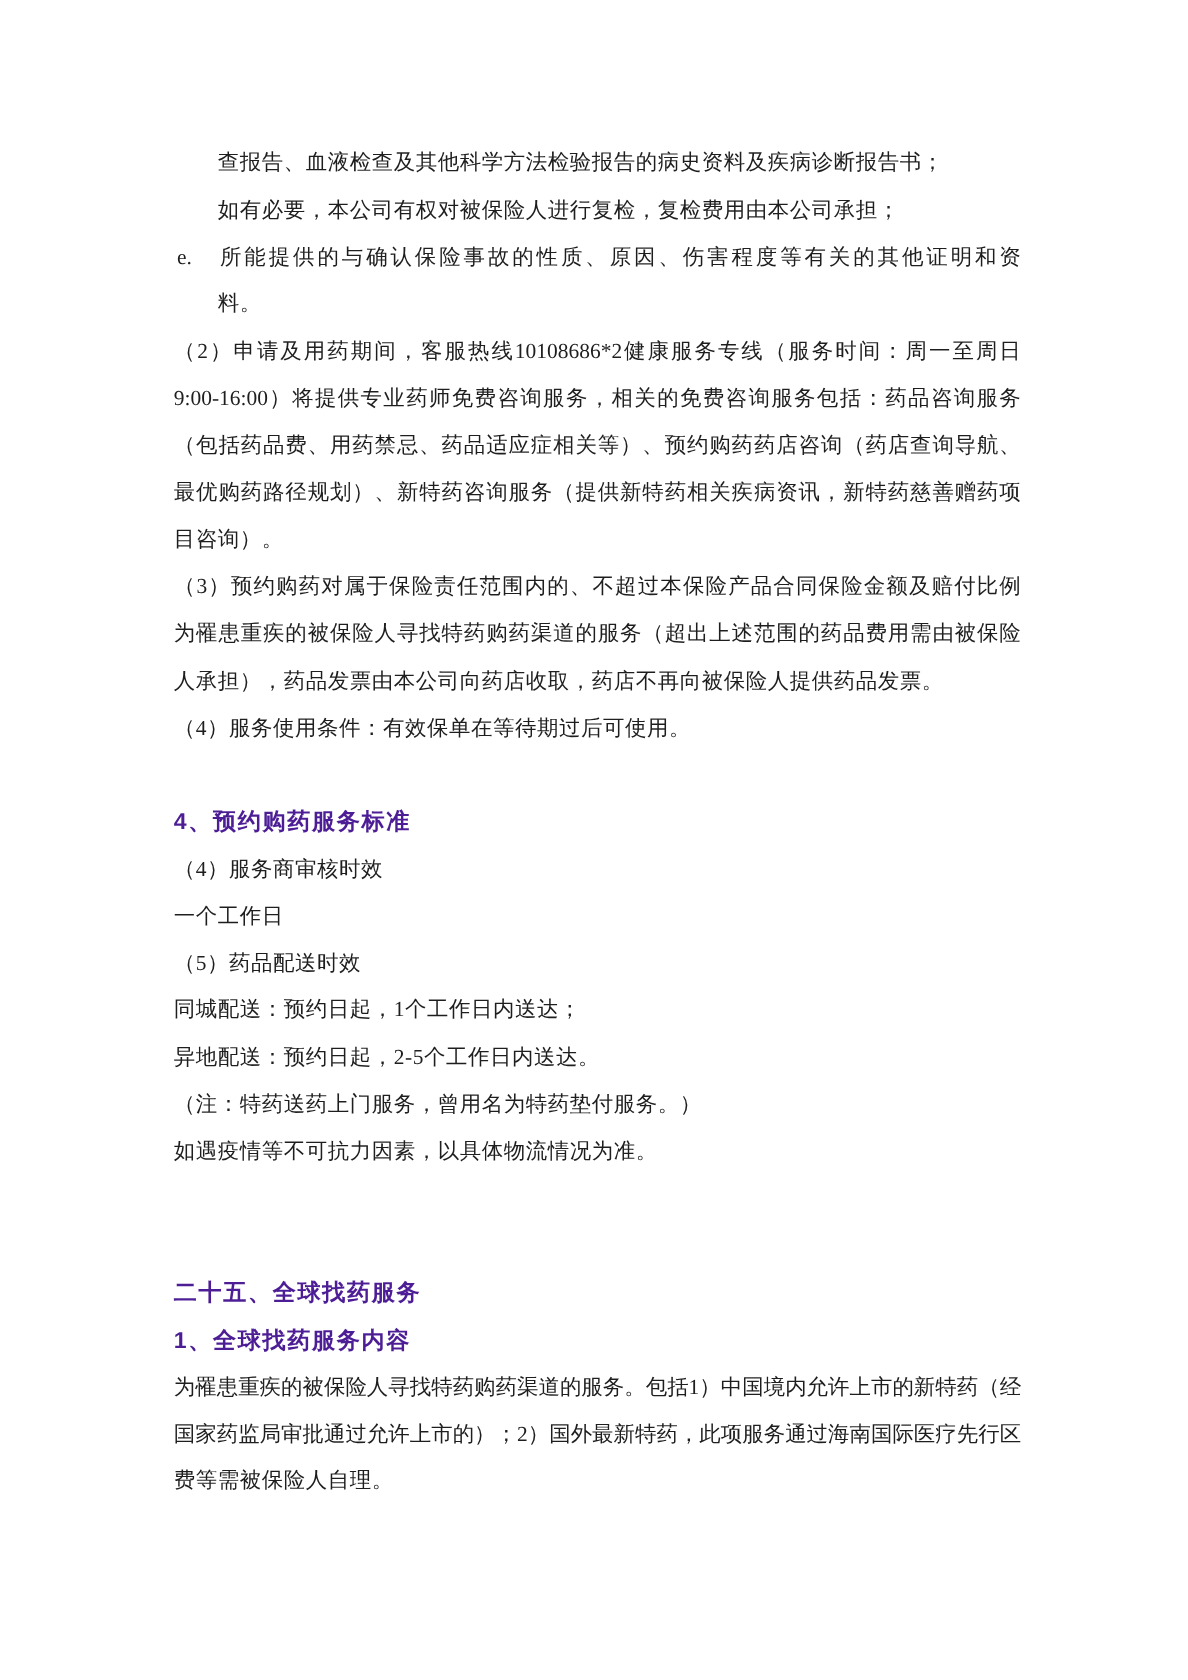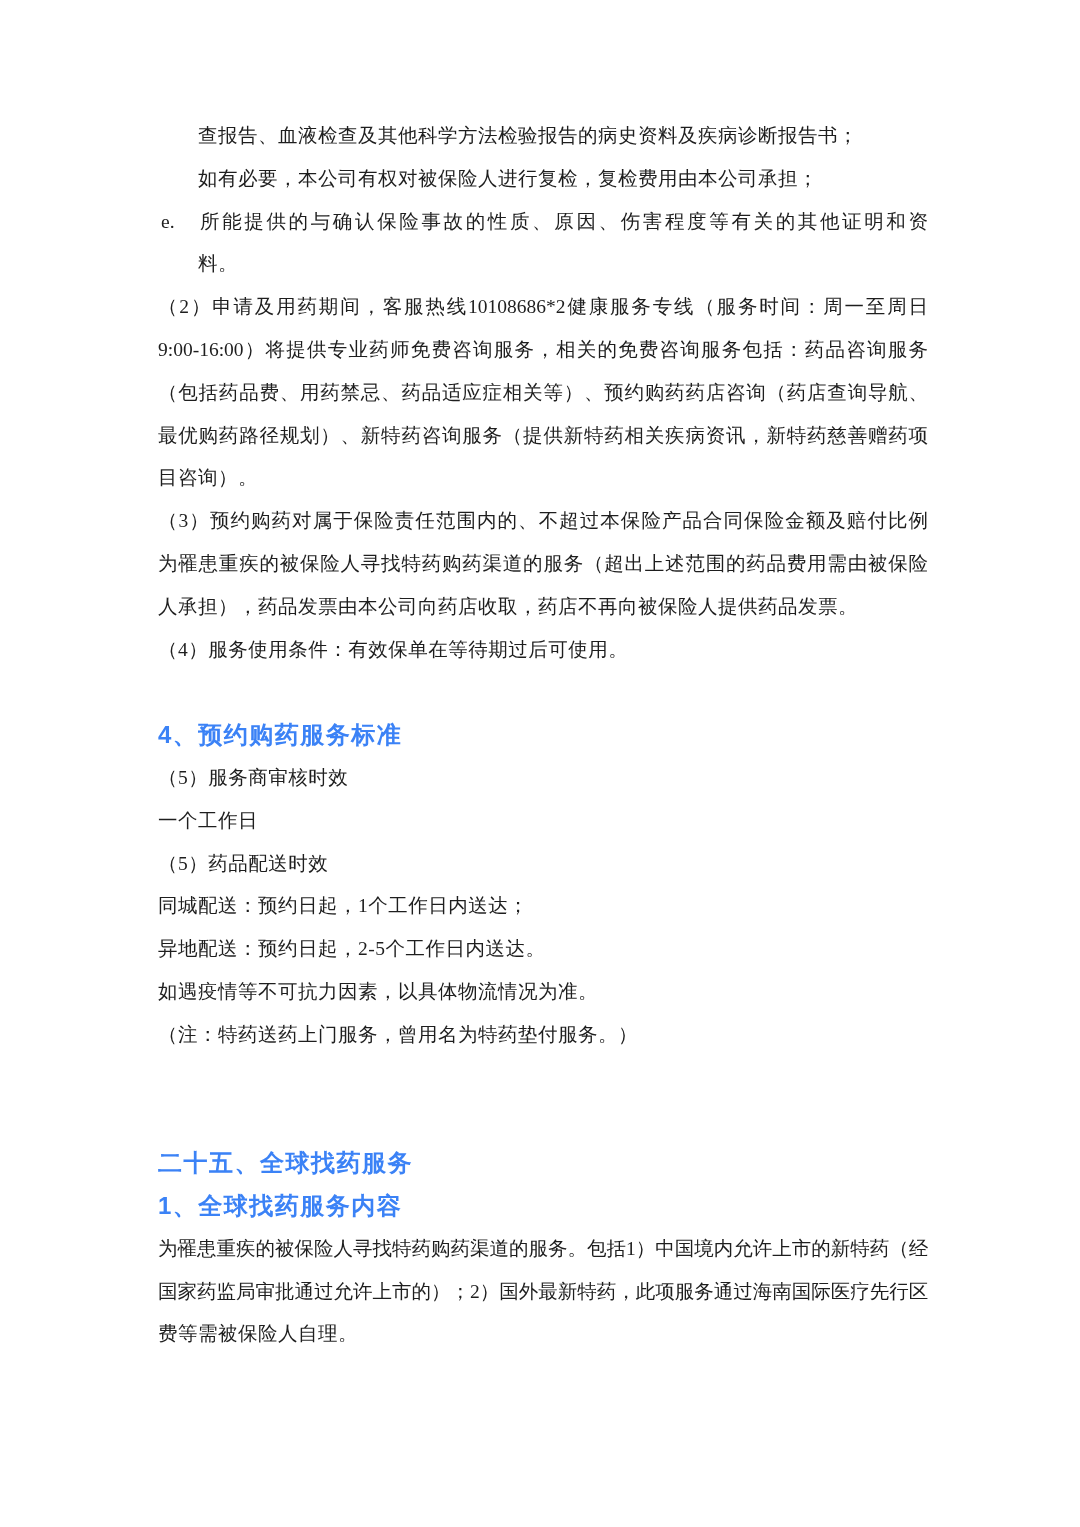--- a/index.html
+++ b/index.html
@@ -12,21 +12,21 @@
     width: 1080px;
     height: 1527px;
     background: #ffffff;
     overflow: hidden;
     font-family: "Liberation Serif", "DejaVu Serif", serif;
     color: #1e1e1e;
   }
   .content {
     position: absolute;
     left: 158px;
-    top: 115px;
+    top: 128px;
     width: 770px;
   }
   .line {
     height: 42.8px;
     line-height: 42.8px;
     font-size: 19.5px;
     white-space: nowrap;
     letter-spacing: 0.5px;
   }
   .line.blank {
@@ -45,23 +45,23 @@
     padding-left: 42px;
   }
   .line.list .marker {
     position: absolute;
     left: 3px;
     top: 0;
   }
   .line.heading {
     font-family: "Liberation Sans", "DejaVu Sans", sans-serif;
     font-weight: bold;
-    font-size: 24px;
+    font-size: 21px;
     letter-spacing: 1.5px;
-    color: #3b82f6;
+    color: #4c1d95;
   }
 </style>
 </head>
 <body>
 
 <div class="page">
   <div class="content" id="doc-body">
       <div class="line indent"><span class="text">查报告、血液检查及其他科学方法检验报告的病史资料及疾病诊断报告书；</span></div>
       <div class="line indent"><span class="text">如有必要，本公司有权对被保险人进行复检，复检费用由本公司承担；</span></div>
       <div class="line list justify"><span class="marker">e.</span><span class="text">所能提供的与确认保险事故的性质、原因、伤害程度等有关的其他证明和资</span></div>
@@ -70,27 +70,27 @@
       <div class="line body justify"><span class="text">9:00-16:00）将提供专业药师免费咨询服务，相关的免费咨询服务包括：药品咨询服务</span></div>
       <div class="line body justify"><span class="text">（包括药品费、用药禁忌、药品适应症相关等）、预约购药药店咨询（药店查询导航、</span></div>
       <div class="line body justify"><span class="text">最优购药路径规划）、新特药咨询服务（提供新特药相关疾病资讯，新特药慈善赠药项</span></div>
       <div class="line body"><span class="text">目咨询）。</span></div>
       <div class="line body justify"><span class="text">（3）预约购药对属于保险责任范围内的、不超过本保险产品合同保险金额及赔付比例</span></div>
       <div class="line body justify"><span class="text">为罹患重疾的被保险人寻找特药购药渠道的服务（超出上述范围的药品费用需由被保险</span></div>
       <div class="line body"><span class="text">人承担），药品发票由本公司向药店收取，药店不再向被保险人提供药品发票。</span></div>
       <div class="line body"><span class="text">（4）服务使用条件：有效保单在等待期过后可使用。</span></div>
       <div class="line blank"></div>
       <div class="line heading"><span class="text">4、预约购药服务标准</span></div>
-      <div class="line body"><span class="text">（5）服务商审核时效</span></div>
+      <div class="line body"><span class="text">（4）服务商审核时效</span></div>
       <div class="line body"><span class="text">一个工作日</span></div>
       <div class="line body"><span class="text">（5）药品配送时效</span></div>
       <div class="line body"><span class="text">同城配送：预约日起，1个工作日内送达；</span></div>
       <div class="line body"><span class="text">异地配送：预约日起，2-5个工作日内送达。</span></div>
+      <div class="line body"><span class="text">（注：特药送药上门服务，曾用名为特药垫付服务。）</span></div>
       <div class="line body"><span class="text">如遇疫情等不可抗力因素，以具体物流情况为准。</span></div>
-      <div class="line body"><span class="text">（注：特药送药上门服务，曾用名为特药垫付服务。）</span></div>
       <div class="line blank"></div>
       <div class="line blank"></div>
       <div class="line heading"><span class="text">二十五、全球找药服务</span></div>
       <div class="line heading"><span class="text">1、全球找药服务内容</span></div>
       <div class="line body justify"><span class="text">为罹患重疾的被保险人寻找特药购药渠道的服务。包括1）中国境内允许上市的新特药（经</span></div>
       <div class="line body justify"><span class="text">国家药监局审批通过允许上市的）；2）国外最新特药，此项服务通过海南国际医疗先行区</span></div>
       <div class="line body"><span class="text">费等需被保险人自理。</span></div>
     </div>
 </div>
 

